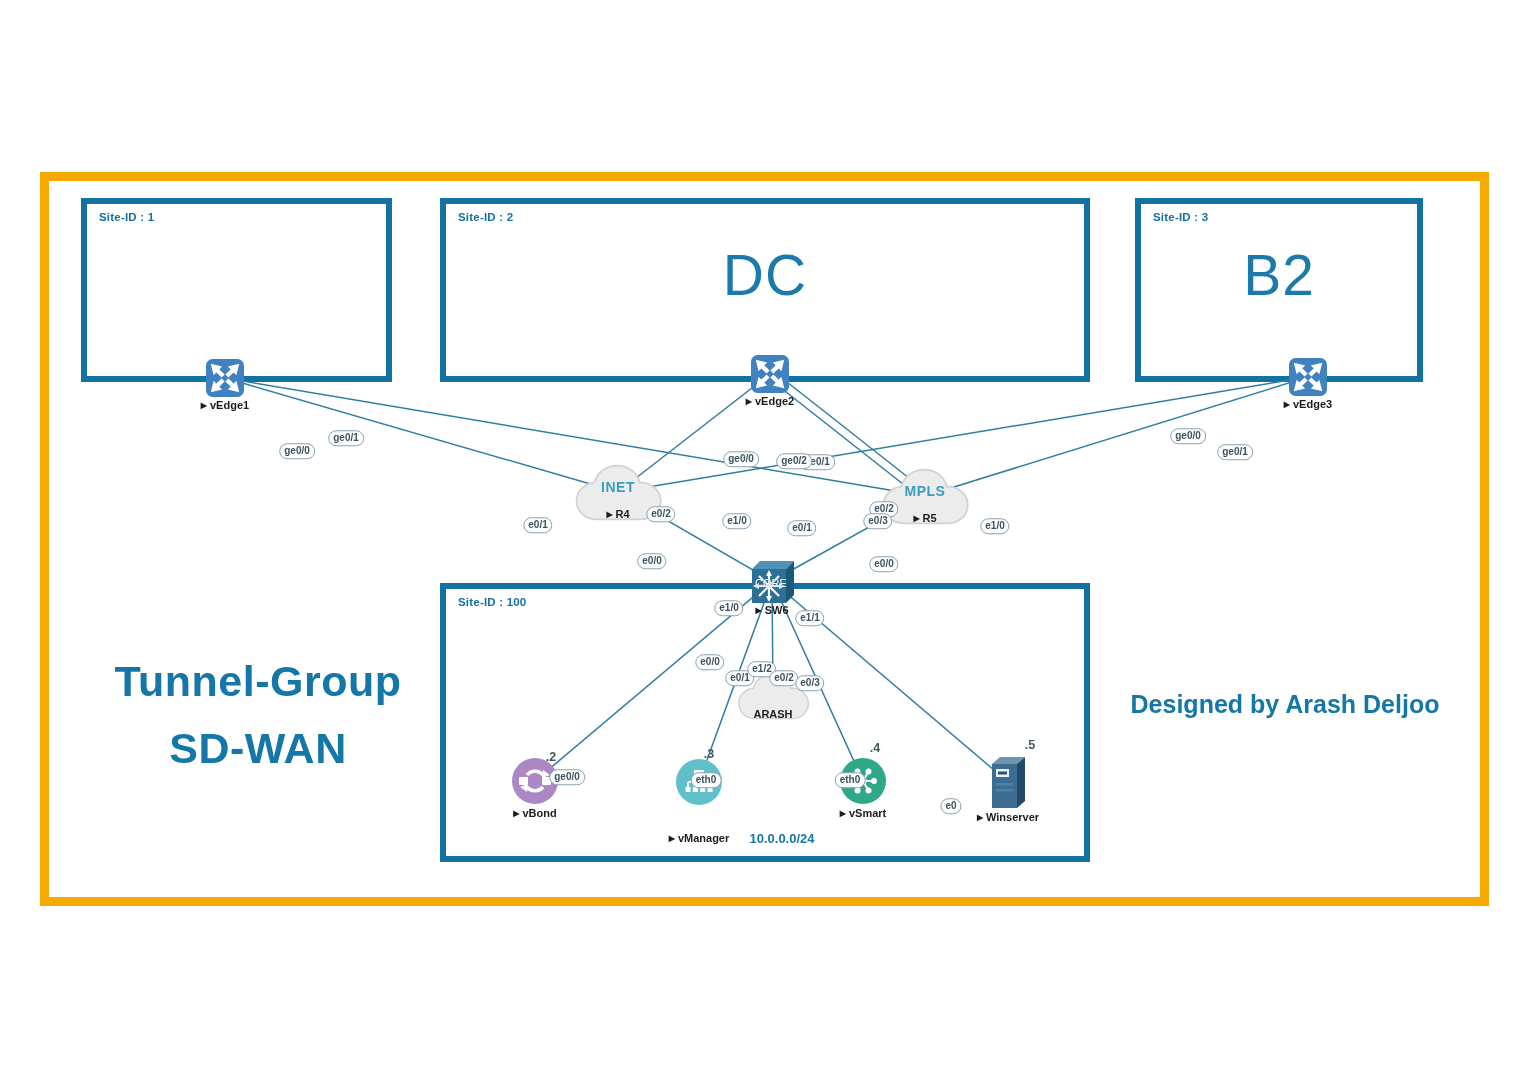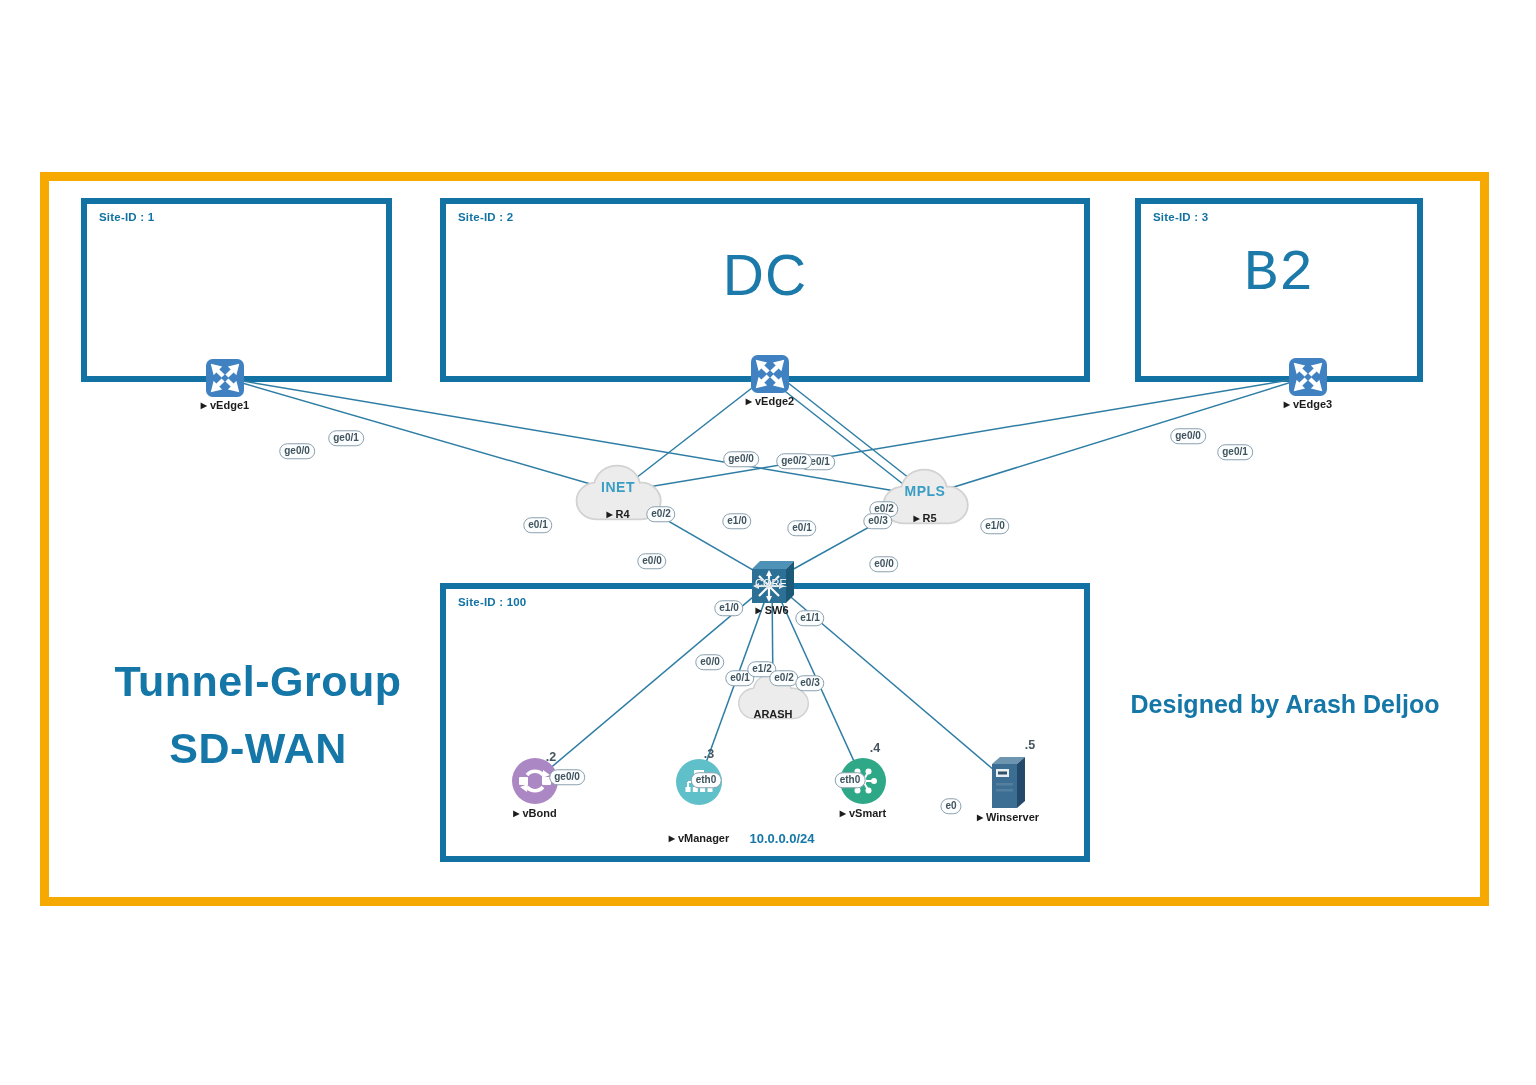--- a/index.html
+++ b/index.html
@@ -37,21 +37,21 @@
   <div id="sites-layer">
       <div class="site-box" style="left: 81px; top: 198px; width: 311px; height: 184px; border-color: var(--box);">
         <div class="site-id" style="color: var(--box);">Site-ID : 1</div>
       </div>
       <div class="site-box" style="left: 440px; top: 198px; width: 650px; height: 184px; border-color: var(--box);">
         <div class="site-id" style="color: var(--box);">Site-ID : 2</div>
         <div class="site-name" style="color: var(--site_name);">DC</div>
       </div>
       <div class="site-box" style="left: 1135px; top: 198px; width: 288px; height: 184px; border-color: var(--box);">
         <div class="site-id" style="color: var(--box);">Site-ID : 3</div>
-        <div class="site-name" style="color: var(--site_name); font-family: Liberation Mono, monospace;">B2</div>
+        <div class="site-name" style="color: var(--site_name);">B2</div>
       </div>
       <div class="site-box" style="left: 440px; top: 583px; width: 650px; height: 279px; border-color: var(--box);">
         <div class="site-id" style="color: var(--box);">Site-ID : 100</div>
       </div>
     </div>
   <svg id="edges-layer" width="1536" height="1085">
       <line x1="225" y1="378" x2="618" y2="492" stroke="#2E7DA4" stroke-width="1.5"></line>
       <line x1="225" y1="378" x2="925" y2="496" stroke="#2E7DA4" stroke-width="1.5"></line>
       <line x1="770" y1="374" x2="618" y2="492" stroke="#2E7DA4" stroke-width="1.5"></line>
       <line x1="767" y1="377" x2="922" y2="499" stroke="#2E7DA4" stroke-width="1.5"></line>

